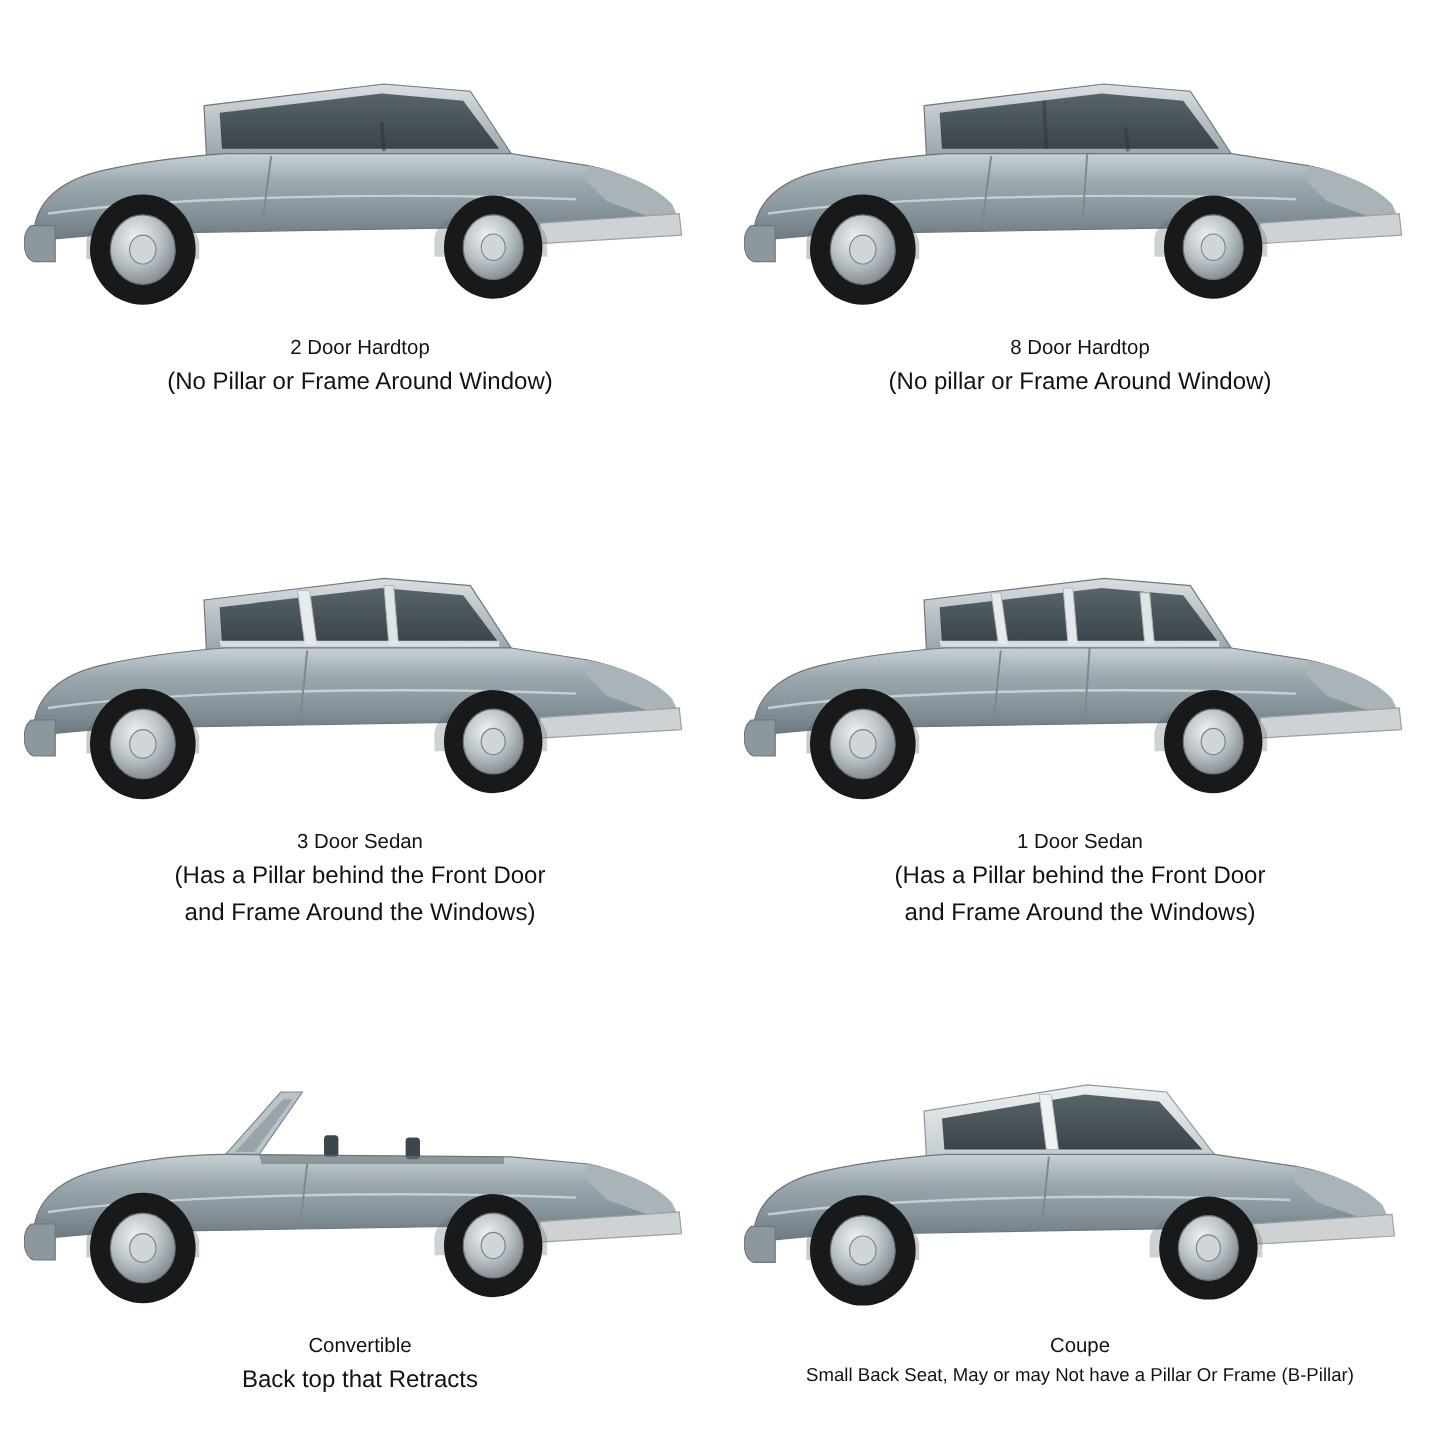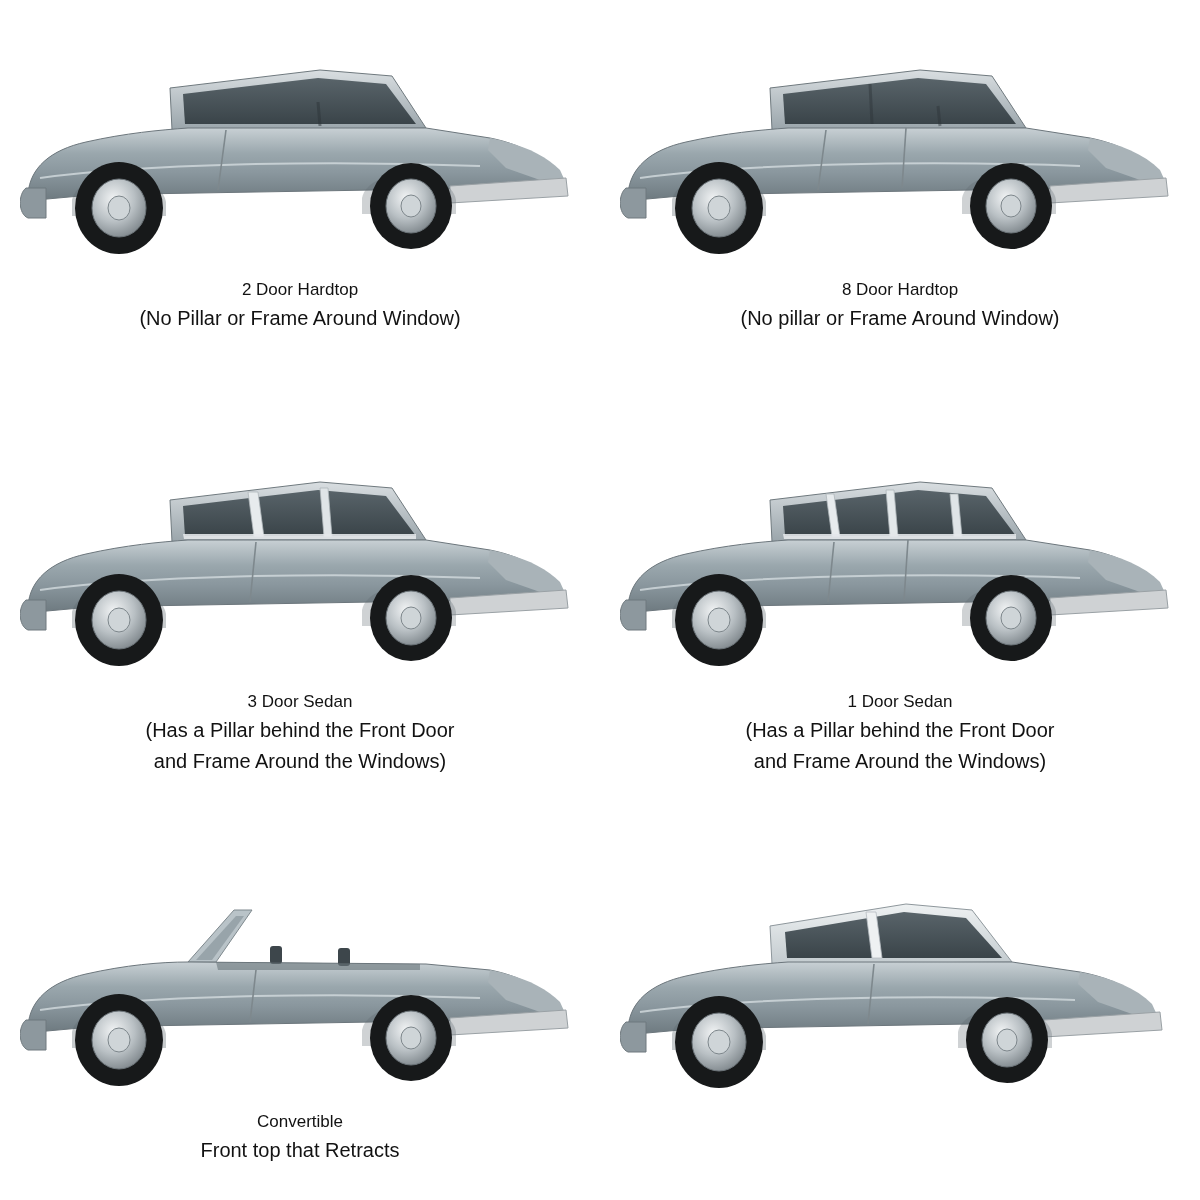--- a/index.html
+++ b/index.html
@@ -241,21 +241,21 @@
         <ellipse cx="99" cy="190" rx="44" ry="46" fill="#17191a"></ellipse>
         <ellipse cx="99" cy="190" rx="27" ry="29" fill="url(#hubA)" stroke="#6c7479"></ellipse>
         <ellipse cx="99" cy="190" rx="11" ry="12" fill="#cfd5d8" stroke="#7d868b"></ellipse>
         <ellipse cx="391" cy="188" rx="41" ry="43" fill="#17191a"></ellipse>
         <ellipse cx="391" cy="188" rx="25" ry="27" fill="url(#hubA)" stroke="#6c7479"></ellipse>
         <ellipse cx="391" cy="188" rx="10" ry="11" fill="#cfd5d8" stroke="#7d868b"></ellipse>
         <path d="M236 120 L230 172" stroke="#7e888d" stroke-width="1.6" fill="none"></path>
       </svg>
       <div class="caption">
         <div class="cap-title">Convertible</div>
-        <div class="cap-sub">Front top that Retracts</div>
+        <div class="cap-sub">Back top that Retracts</div>
       </div>
     </div>
 
     <div class="cell r3">
       <svg class="art" viewBox="0 0 560 255">
         <defs>
           <linearGradient id="roofLight" x1="0" y1="0" x2="0" y2="1">
             <stop offset="0%" stop-color="#eef1f2"></stop>
             <stop offset="100%" stop-color="#c3cbcf"></stop>
           </linearGradient>
@@ -272,16 +272,20 @@
         <path d="M52 184 C58 152 140 152 146 186 L146 200 L52 200 Z" fill="#5f6a70" opacity="0.35"></path>
         <path d="M338 182 C344 150 426 150 432 184 L432 198 L338 198 Z" fill="#5f6a70" opacity="0.3"></path>
         <ellipse cx="99" cy="192" rx="44" ry="46" fill="#17191a"></ellipse>
         <ellipse cx="99" cy="192" rx="27" ry="29" fill="url(#hubA)" stroke="#6c7479"></ellipse>
         <ellipse cx="99" cy="192" rx="11" ry="12" fill="#cfd5d8" stroke="#7d868b"></ellipse>
         <ellipse cx="387" cy="190" rx="41" ry="43" fill="#17191a"></ellipse>
         <ellipse cx="387" cy="190" rx="25" ry="27" fill="url(#hubA)" stroke="#6c7479"></ellipse>
         <ellipse cx="387" cy="190" rx="10" ry="11" fill="#cfd5d8" stroke="#7d868b"></ellipse>
         <path d="M254 114 L248 174" stroke="#7e888d" stroke-width="1.6" fill="none"></path>
       </svg>
+      <div class="caption">
+        <div class="cap-title">Coupe</div>
+        <div class="cap-sub small">Small Back Seat, May or may Not have a Pillar Or Frame (B-Pillar)</div>
+      </div>
     </div>
 
   </div>
 </div>
 
 </body></html>

